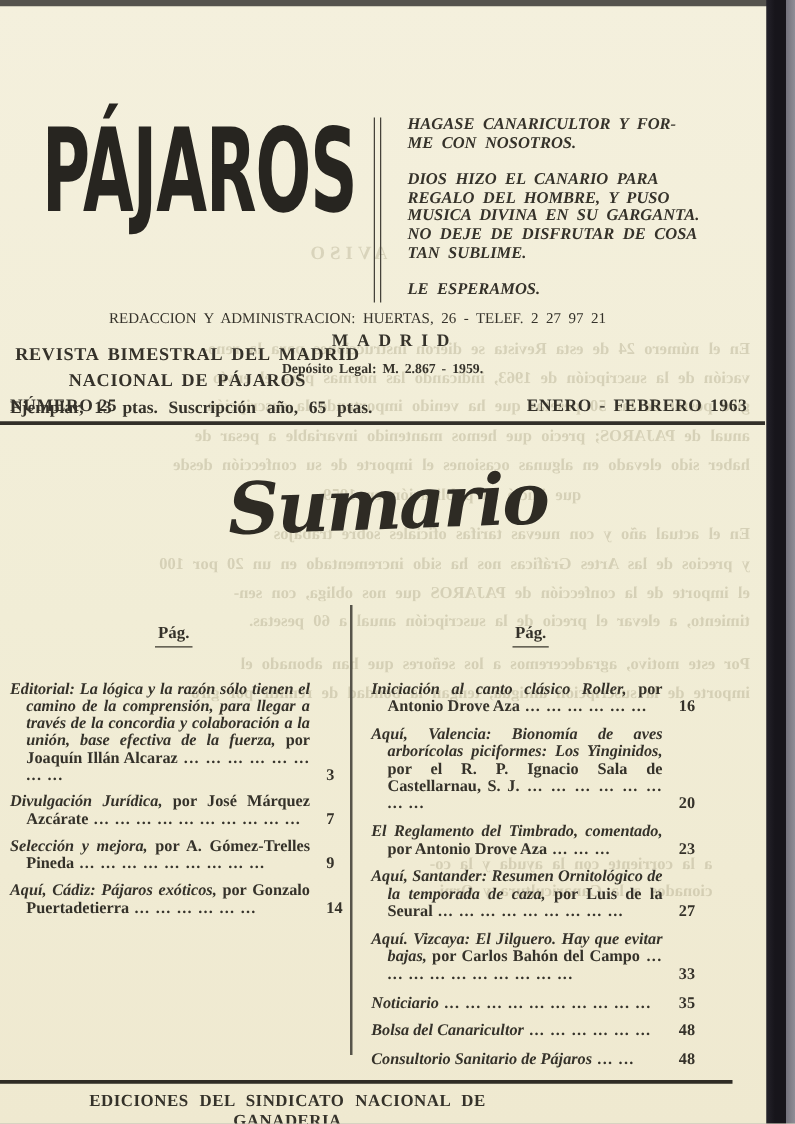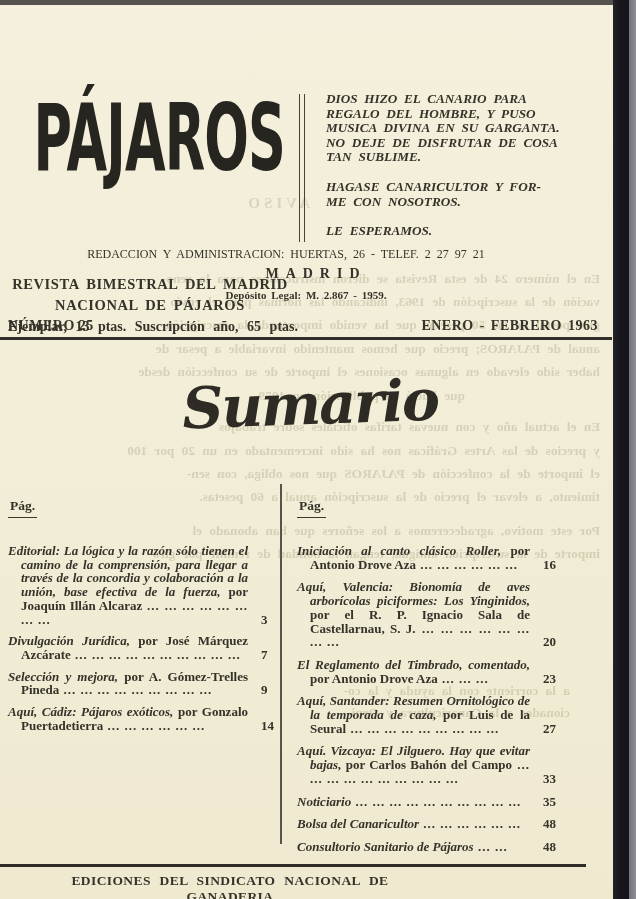--- a/index.html
+++ b/index.html
@@ -56,21 +56,21 @@
   .issue-date{padding-right:14px;letter-spacing:.5px;word-spacing:2px;}
   .rule-main{position:absolute;top:337px;left:0;width:612px;height:2.5px;background:#322f28;}
   
   .sumario-title{position:absolute;top:370px;left:0;width:620px;text-align:center;
     font-family:"DejaVu Serif",serif;font-style:italic;font-weight:bold;
     font-size:57px;letter-spacing:-2px;color:#2e2b24;transform:rotate(-2deg);}
   
   .col-left{position:absolute;left:8px;top:498px;width:266px;}
   .col-right{position:absolute;left:297px;top:498px;width:259px;}
   .toc-sep{position:absolute;left:280px;top:484px;width:1.5px;height:360px;background:#57544a;}
-  .pag-row{text-align:left;padding-right:4px;margin-bottom:26px;font-weight:bold;font-size:13.5px;}
+  .pag-row{text-align:center;padding-right:4px;margin-bottom:26px;font-weight:bold;font-size:13.5px;}
   .pag-label{display:inline-block;border-bottom:1.5px solid #3a372d;padding:0 2px 3px 2px;}
   .toc-entry{
     position:relative;font-size:13px;line-height:13.7px;font-weight:bold;
     padding:0 26px 0 13px;text-indent:-13px;text-align:justify;margin-bottom:8px;
   }
   .col-right .toc-entry{margin-bottom:9px;}
   .toc-entry .t{font-style:italic;}
   .toc-entry .by{font-style:normal;}
   .toc-entry .dots{font-style:normal;letter-spacing:1px;}
   .toc-entry .pn{position:absolute;right:0;bottom:0;font-style:normal;font-weight:bold;}
@@ -106,31 +106,31 @@
     <span class="logo">PÁJAROS</span>
     <div class="sub1">REVISTA BIMESTRAL DEL MADRID</div>
     <div class="sub2">NACIONAL DE PÁJAROS</div>
     <div class="price">Ejemplar, 13 ptas. Suscripción año, 65 ptas.</div>
   </div>
 
   <div class="vsep"></div>
 
   <div class="motto">
     <p>
+      <span class="m-line">HAGASE CANARICULTOR Y FOR-</span>
+      <span class="m-line">ME CON NOSOTROS.</span>
+    </p>
+    <p>
       <span class="m-line">DIOS HIZO EL CANARIO PARA</span>
       <span class="m-line">REGALO DEL HOMBRE, Y PUSO</span>
       <span class="m-line">MUSICA DIVINA EN SU GARGANTA.</span>
       <span class="m-line">NO DEJE DE DISFRUTAR DE COSA</span>
       <span class="m-line">TAN SUBLIME.</span>
     </p>
     <p>
-      <span class="m-line">HAGASE CANARICULTOR Y FOR-</span>
-      <span class="m-line">ME CON NOSOTROS.</span>
-    </p>
-    <p>
       <span class="m-line">LE ESPERAMOS.</span>
     </p>
   </div>
 
   <div class="address">REDACCION Y ADMINISTRACION: HUERTAS, 26 - TELEF. 2 27 97 21</div>
   <div class="city">MADRID</div>
   <div class="legal">Depósito Legal: M. 2.867 - 1959.</div>
   <div class="issue-row">
     <span class="issue-number">NÚMERO 25</span>
     <span class="issue-date">ENERO - FEBRERO 1963</span>

